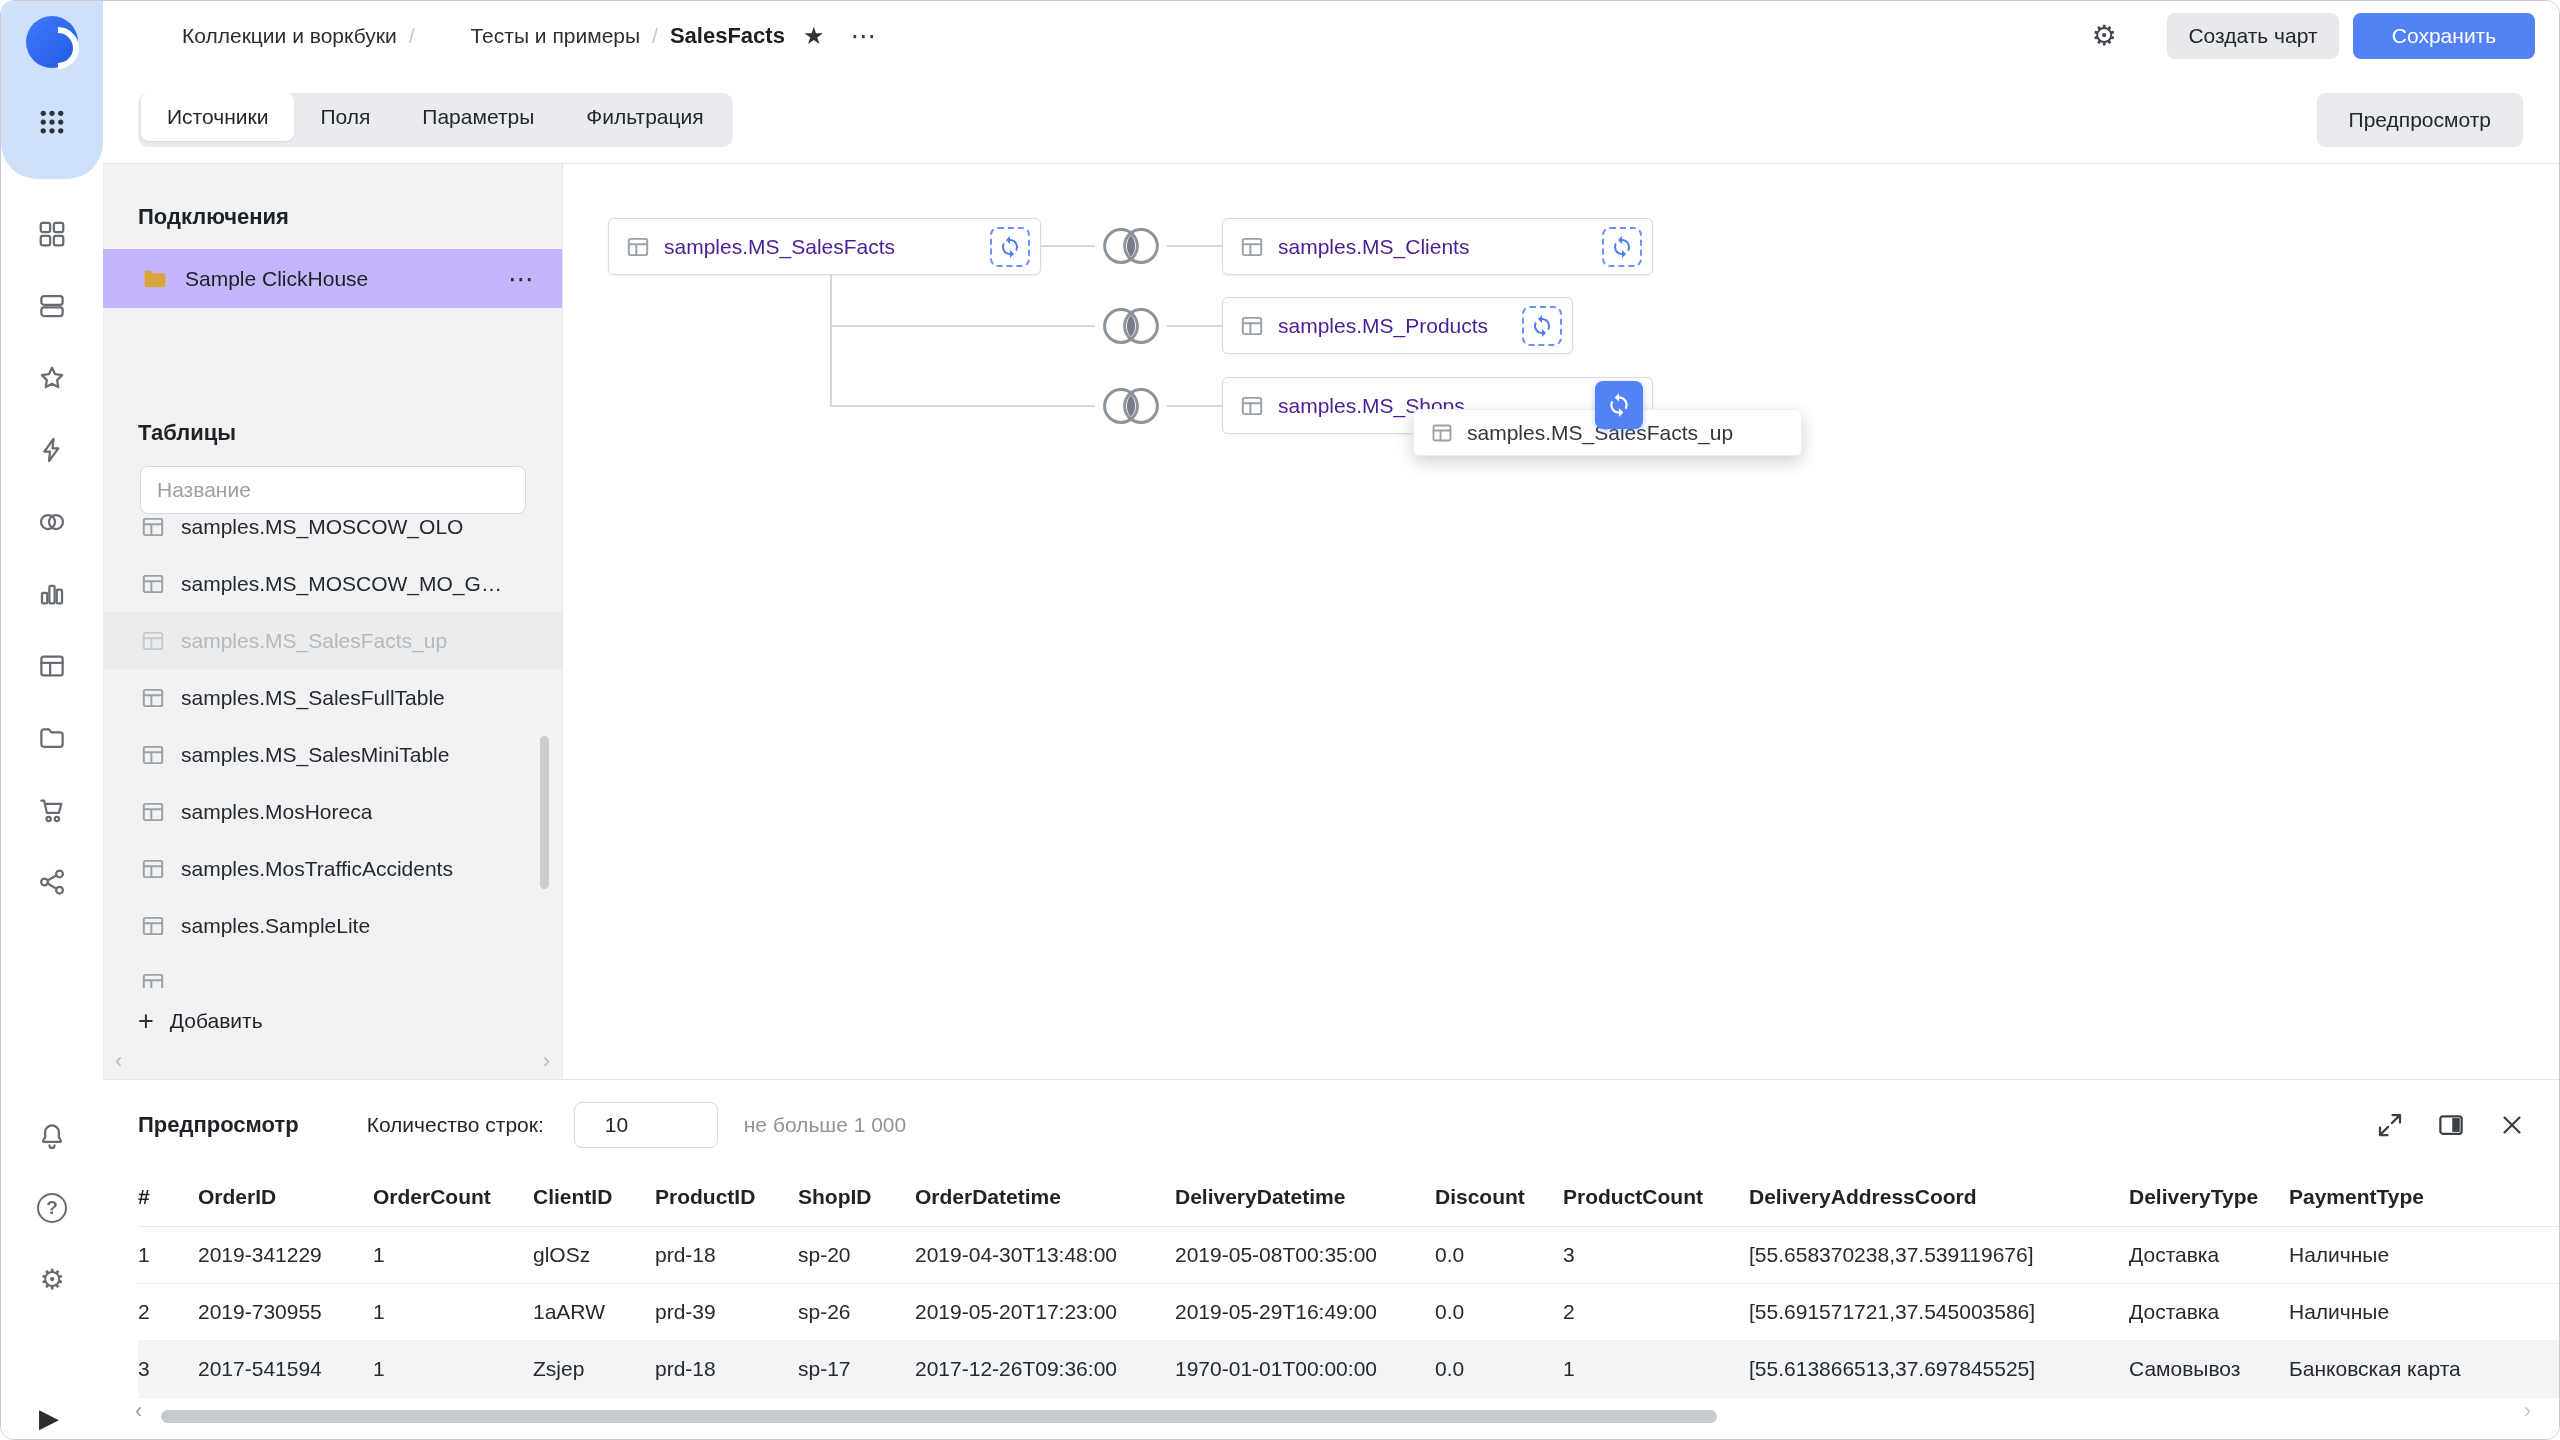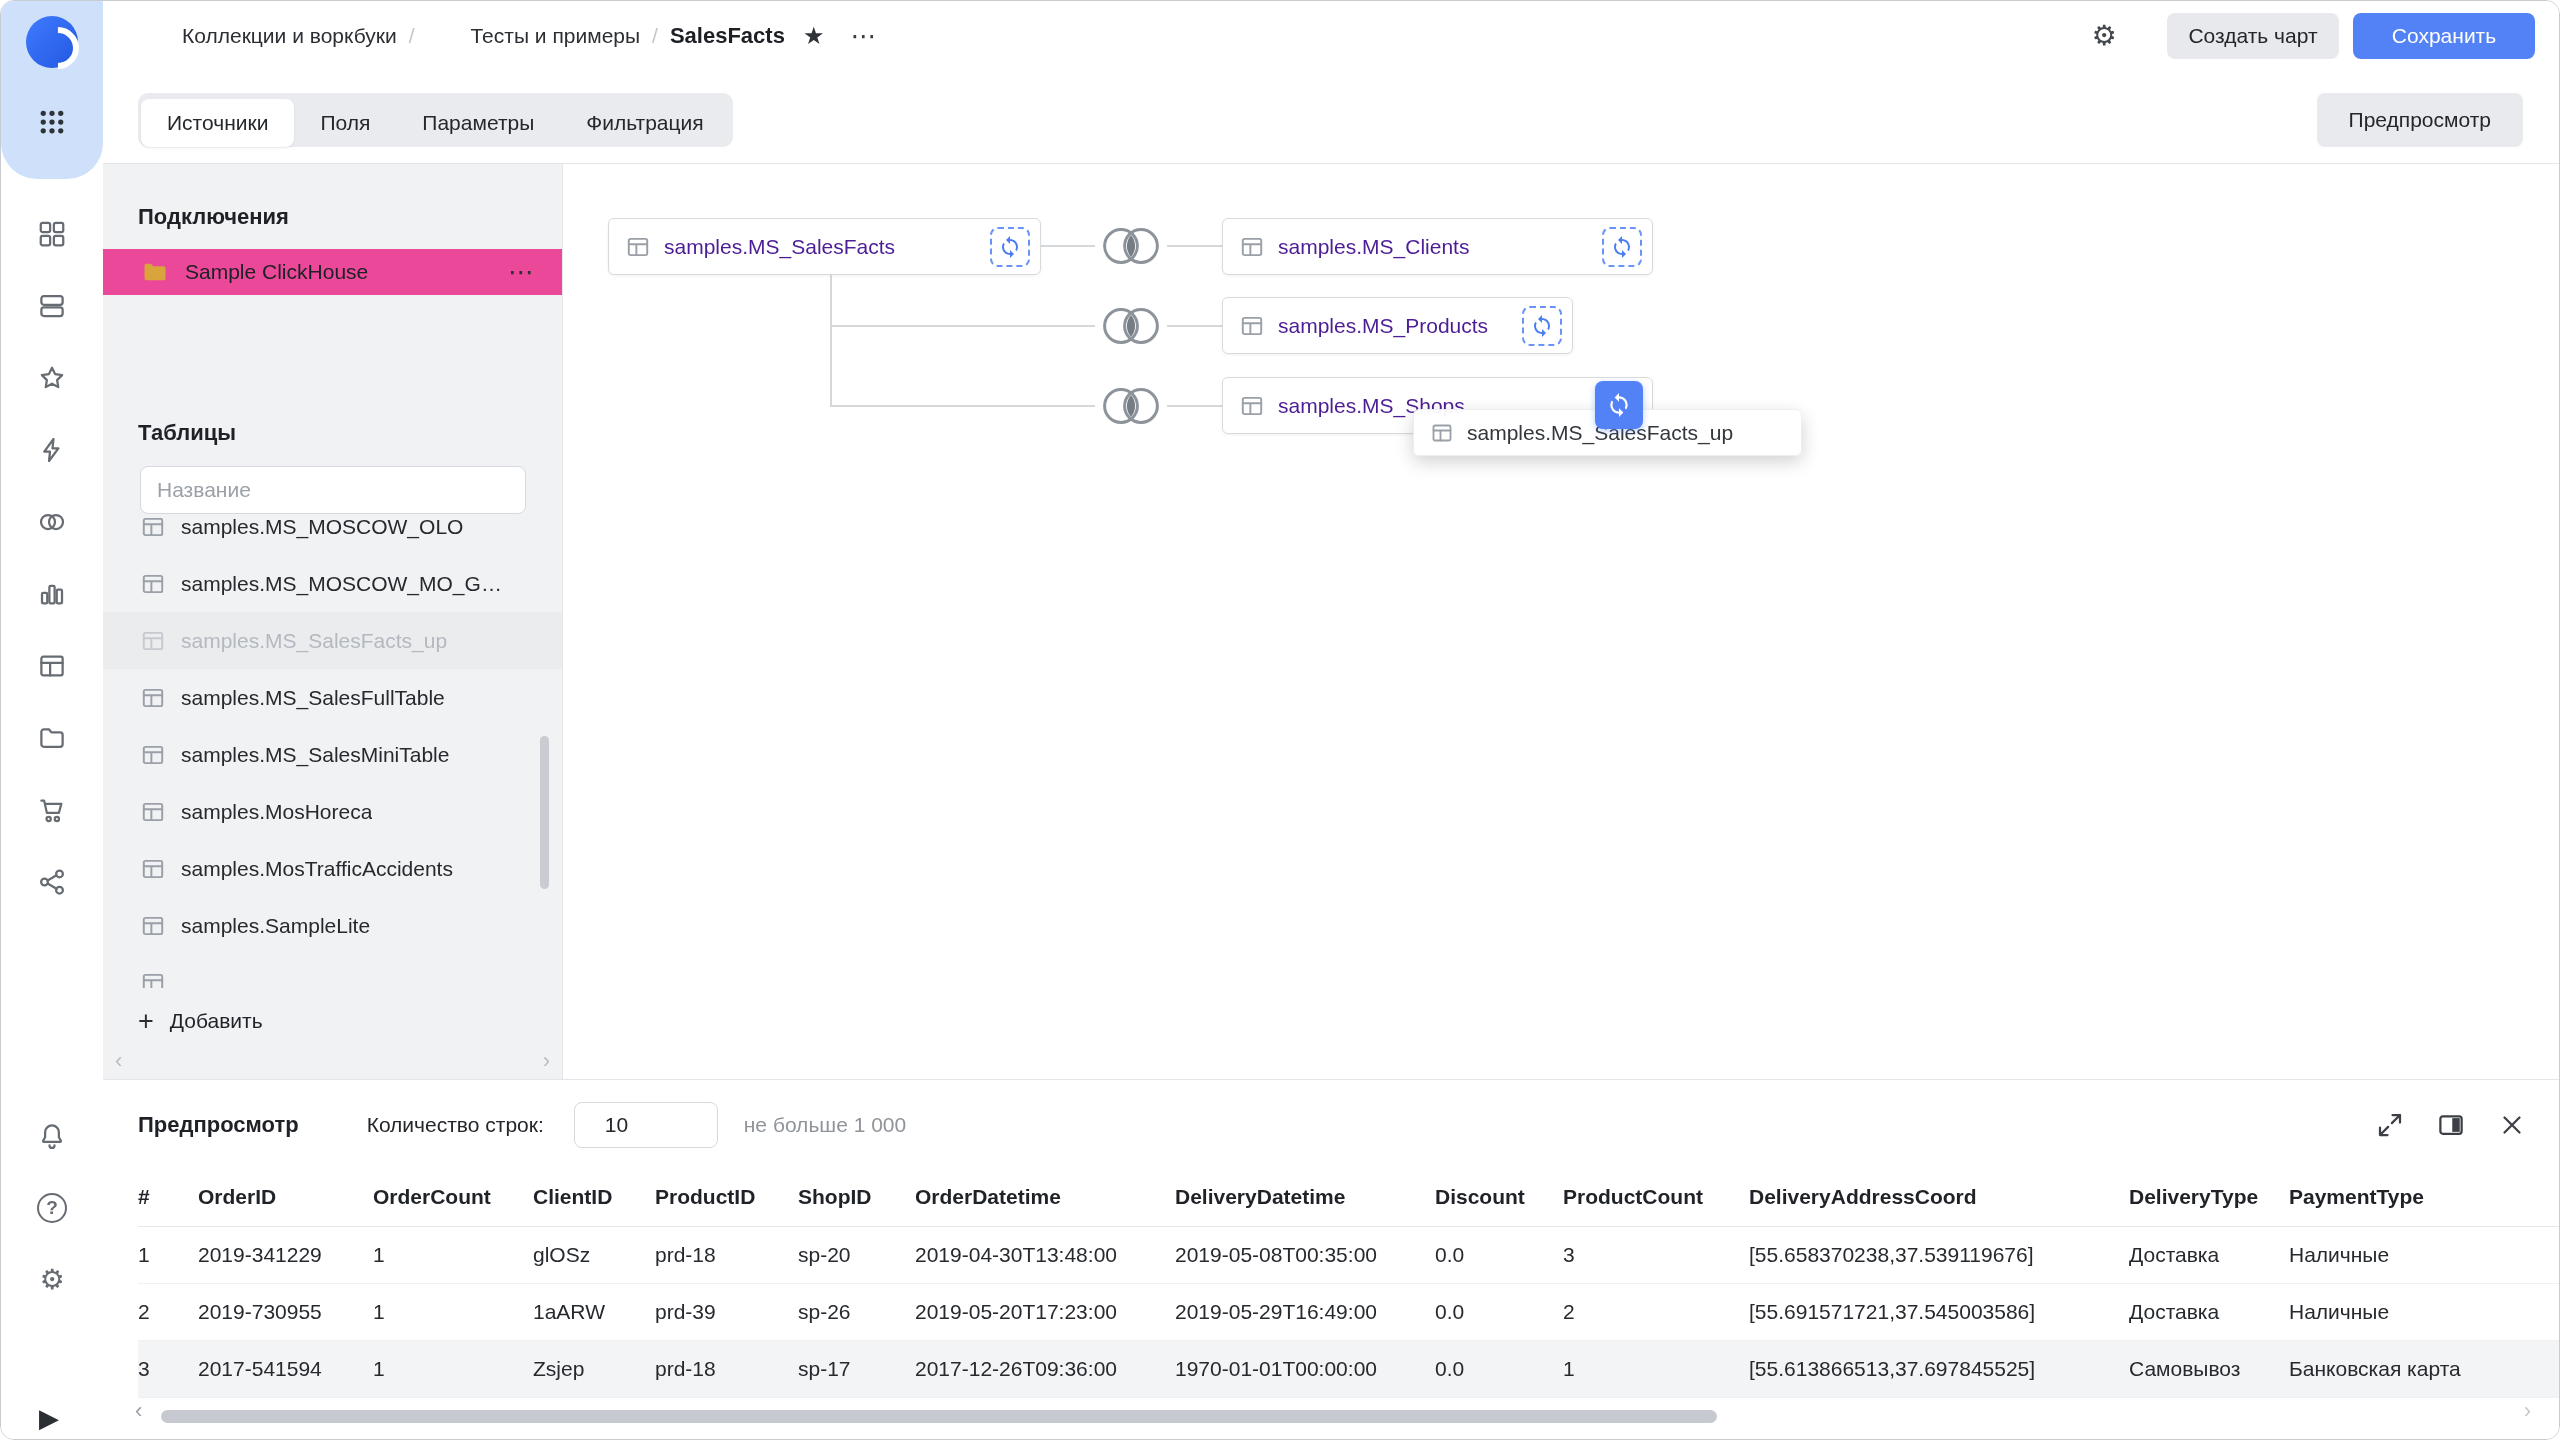--- a/index.html
+++ b/index.html
@@ -39,32 +39,32 @@
   .crumb-dots { font-family:"DejaVu Sans",sans-serif; font-size:26px; color:#3c4046; margin-left:14px; }
   .topbar-gear { position:absolute; left:1982px; top:16px; width:38px; height:38px; font-size:28px; line-height:38px;
                  text-align:center; color:#44484e; font-family:"DejaVu Sans",sans-serif; }
   .btn { display:flex; align-items:center; justify-content:center; font-size:21px; border-radius:8px; cursor:default; }
   .btn-create { position:absolute; left:2064px; top:12px; width:172px; height:46px; background:#e7e9ec; color:#23262a; }
   .btn-save { position:absolute; left:2250px; top:12px; width:182px; height:46px; background:#5282f5; color:#fff; }
 
   
   .tabbar { position:absolute; left:102px; top:70px; right:0; height:93px; background:#fff; border-bottom:1px solid #e4e6e9; }
   .seg { position:absolute; left:35px; top:22px; height:54px; background:#e9ebee; border-radius:10px;
-         display:flex; align-items:flex-end; padding:0 3px; }
+         display:flex; align-items:flex-start; padding:0 3px; }
   .tab { height:48px; display:flex; align-items:center; padding:0 26px; font-size:21px; color:#24272b; border-radius:8px; }
   .tab.active { background:#fff; box-shadow:0 1px 2px rgba(0,0,0,.10); }
   .btn-preview { position:absolute; right:36px; top:22px; height:54px; padding:0 32px; background:#e8eaed; border-radius:8px;
                  display:flex; align-items:center; font-size:21px; color:#23262a; }
 
   
   .sidepanel { position:absolute; left:102px; top:163px; width:460px; height:915px; background:#f1f2f4; border-right:1px solid #e3e5e8; }
   .sp-title { position:absolute; left:35px; font-size:22px; font-weight:700; color:#1e2125; }
   .t-conn { top:40px; }
   .t-tables { top:256px; }
-  .conn-row { position:absolute; left:0; top:85px; width:100%; height:46px; background:#ec4899;
+  .conn-row { position:absolute; left:0; top:85px; width:100%; height:59px; background:#c4b5fd;
               display:flex; align-items:center; padding:0 28px 0 38px; }
   .conn-row .name { margin-left:16px; font-size:21px; color:#1d2averaged024; color:#1d2024; }
   .conn-dots { margin-left:auto; font-family:"DejaVu Sans",sans-serif; font-size:26px; color:#2d3136; }
   .search { position:absolute; left:37px; top:302px; width:386px; height:48px; border:1px solid #d6d9dd; border-radius:8px;
             background:#fff; font-size:21px; color:#43474d; padding:0 16px; outline:none; font-family:inherit; }
   .search::placeholder { color:#9ba1a8; }
   .tlist { position:absolute; left:0; top:354px; width:100%; height:470px; overflow:hidden; }
   .titem { height:57px; display:flex; align-items:center; padding-left:37px; gap:15px; font-size:21px; color:#26292d; }
   .titem:first-child { margin-top:-20px; }
   .titem .gi { color:#9aa0a7; width:26px; height:26px; flex:0 0 26px; }

